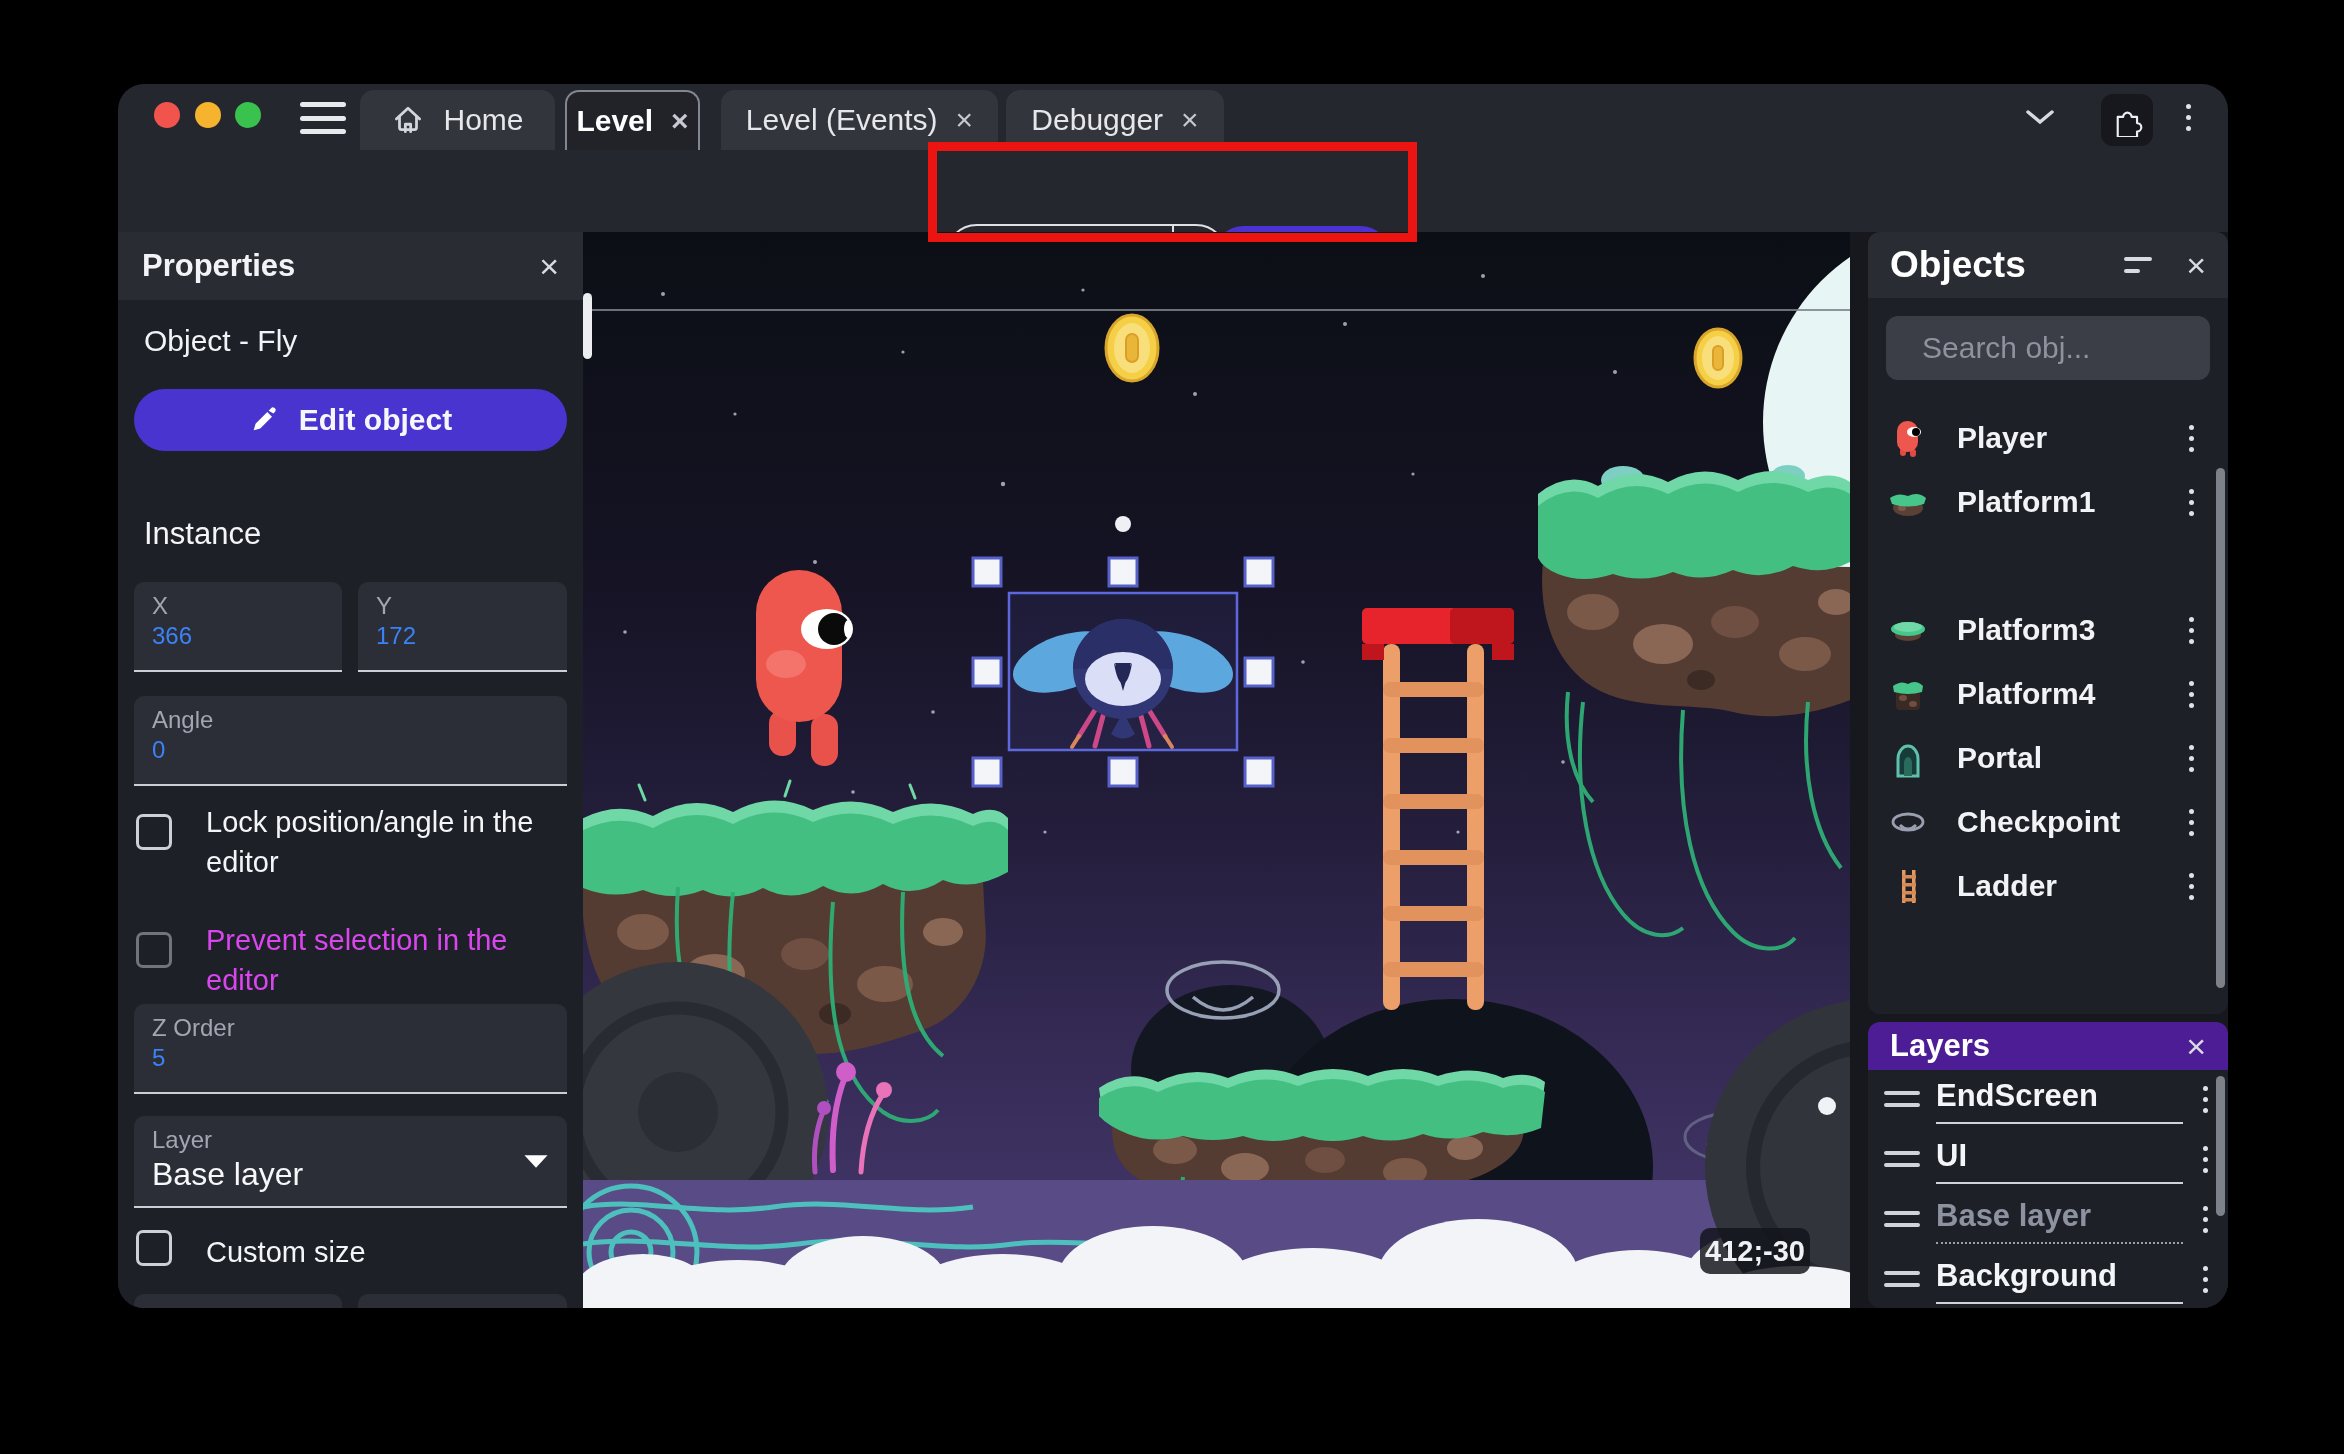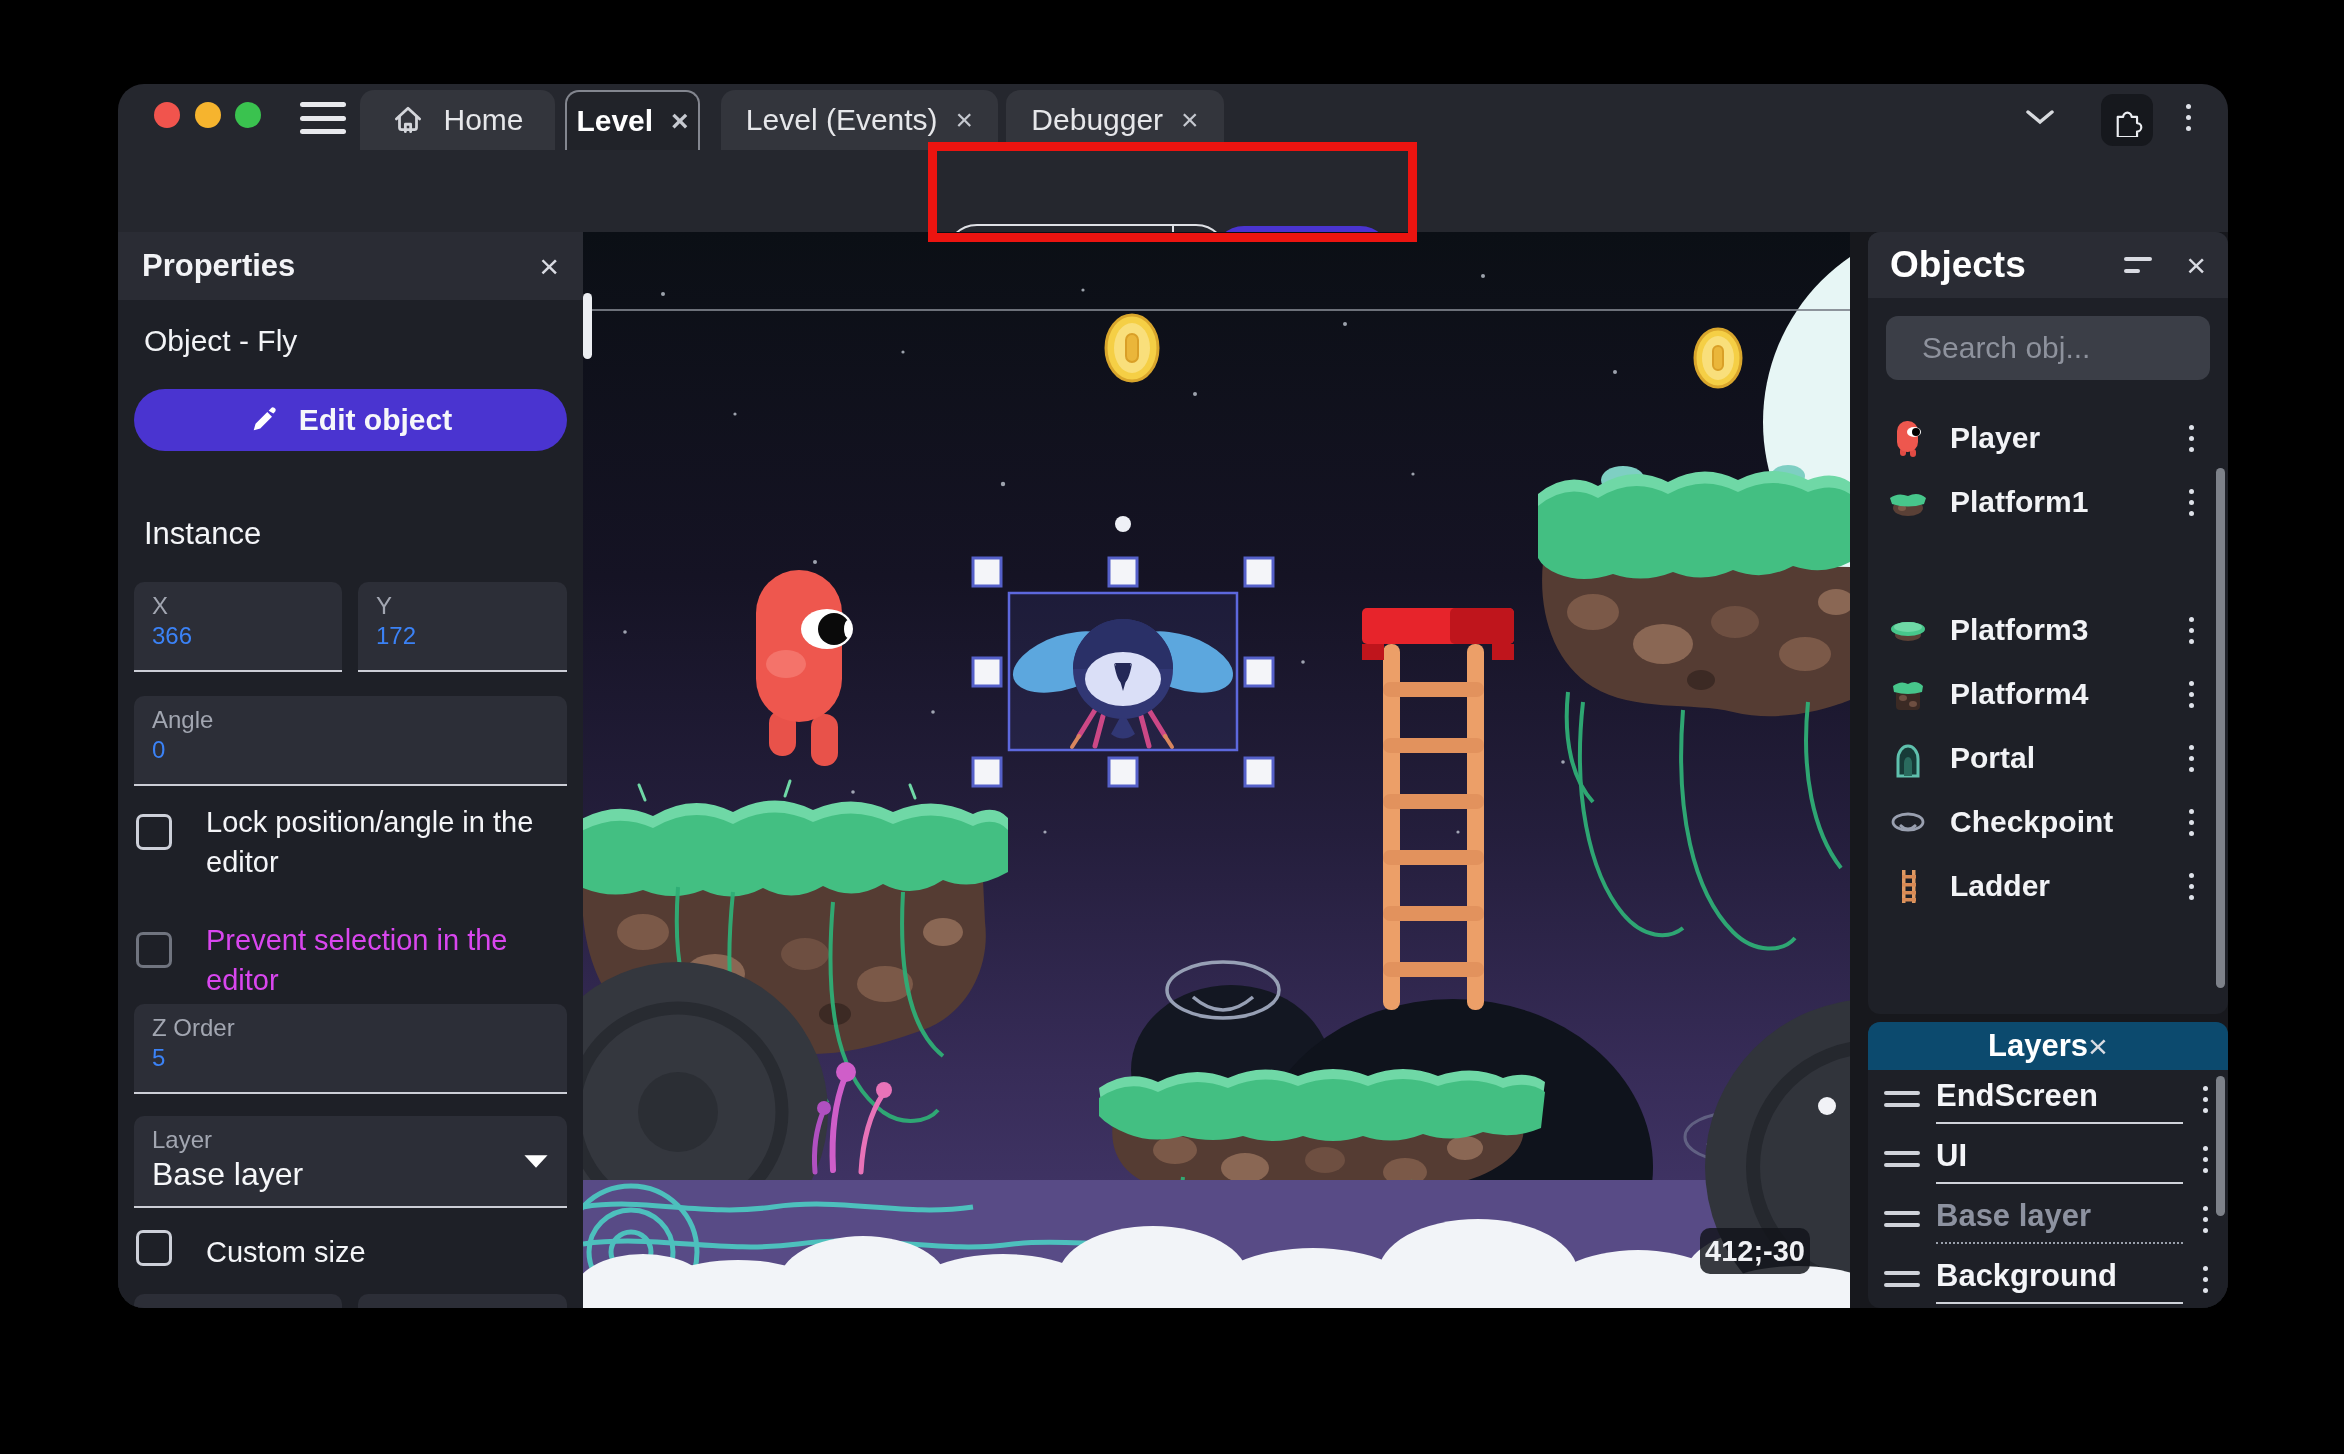--- a/index.html
+++ b/index.html
@@ -51,27 +51,27 @@
 
   
   .objects{position:absolute;left:1750px;top:0;width:360px;height:782px;background:#1e2027;border-radius:12px}
   .ohead{position:absolute;left:0;top:0;width:100%;height:66px;background:#2a2c34;border-radius:12px 12px 0 0;display:flex;align-items:center;padding:0 22px}
   .ohead .t{font-size:37px;font-weight:600;flex:1}
   .filter{display:flex;flex-direction:column;gap:8px;margin-right:34px;cursor:pointer}
   .filter i{display:block;height:4px;border-radius:2px;background:#d9dbe2}
   .search{position:absolute;left:18px;top:84px;width:324px;height:64px;background:#3b3e47;border-radius:12px;display:flex;align-items:center;padding:0 22px;gap:14px}
   .search input{flex:1;background:transparent;border:none;outline:none;font-size:30px;color:#e7e9ee;font-family:"Liberation Sans",sans-serif}
   .search input::placeholder{color:#8e929d}
-  .orow{position:absolute;left:10px;width:330px;height:60px;display:flex;align-items:center;gap:20px;padding:0 8px;cursor:pointer;border-radius:8px}
+  .orow{position:absolute;left:10px;width:330px;height:60px;display:flex;align-items:center;gap:27px;padding:0 8px;cursor:pointer;border-radius:8px}
   .orow .nm{flex:1;font-size:30px;font-weight:600;color:#f2f3f6}
   .addbtn{position:absolute;left:18px;top:700px;width:324px;height:64px;background:#4a34d0;border-radius:32px;display:flex;align-items:center;justify-content:center;gap:18px;cursor:pointer}
   .vscroll{position:absolute;width:9px;border-radius:5px;background:#7d8189}
 
   .layers{position:absolute;left:1750px;top:790px;width:360px;height:286px;background:#1e2027;border-radius:12px}
-  .lhead{position:absolute;left:0;top:0;width:100%;height:48px;display:flex;align-items:center;justify-content:center;padding:0 22px;background:#0c4a6e;border-radius:12px 12px 0 0}
+  .lhead{position:absolute;left:0;top:0;width:100%;height:48px;display:flex;align-items:center;justify-content:space-between;padding:0 22px;background:#4c1d95;border-radius:12px 12px 0 0}
   .lhead .t{font-size:31px;font-weight:600}
   .lrow{position:absolute;left:10px;width:336px;height:54px;display:flex;align-items:center;cursor:pointer}
   .dragh{display:flex;flex-direction:column;gap:8px;width:36px;margin:0 16px 0 6px;cursor:grab}
   .dragh i{display:block;height:4px;border-radius:2px;background:#d0d3da}
   .lname{flex:1;font-size:31px;font-weight:600;color:#f4f5f8;border-bottom:2px solid #d0d3da;padding:4px 0 8px;margin-right:14px}
   .lname.editing{color:#8d92a0;border-bottom:2px dotted #9aa0ab}
   svg{display:block}
 </style>
 </head>
 <body>

